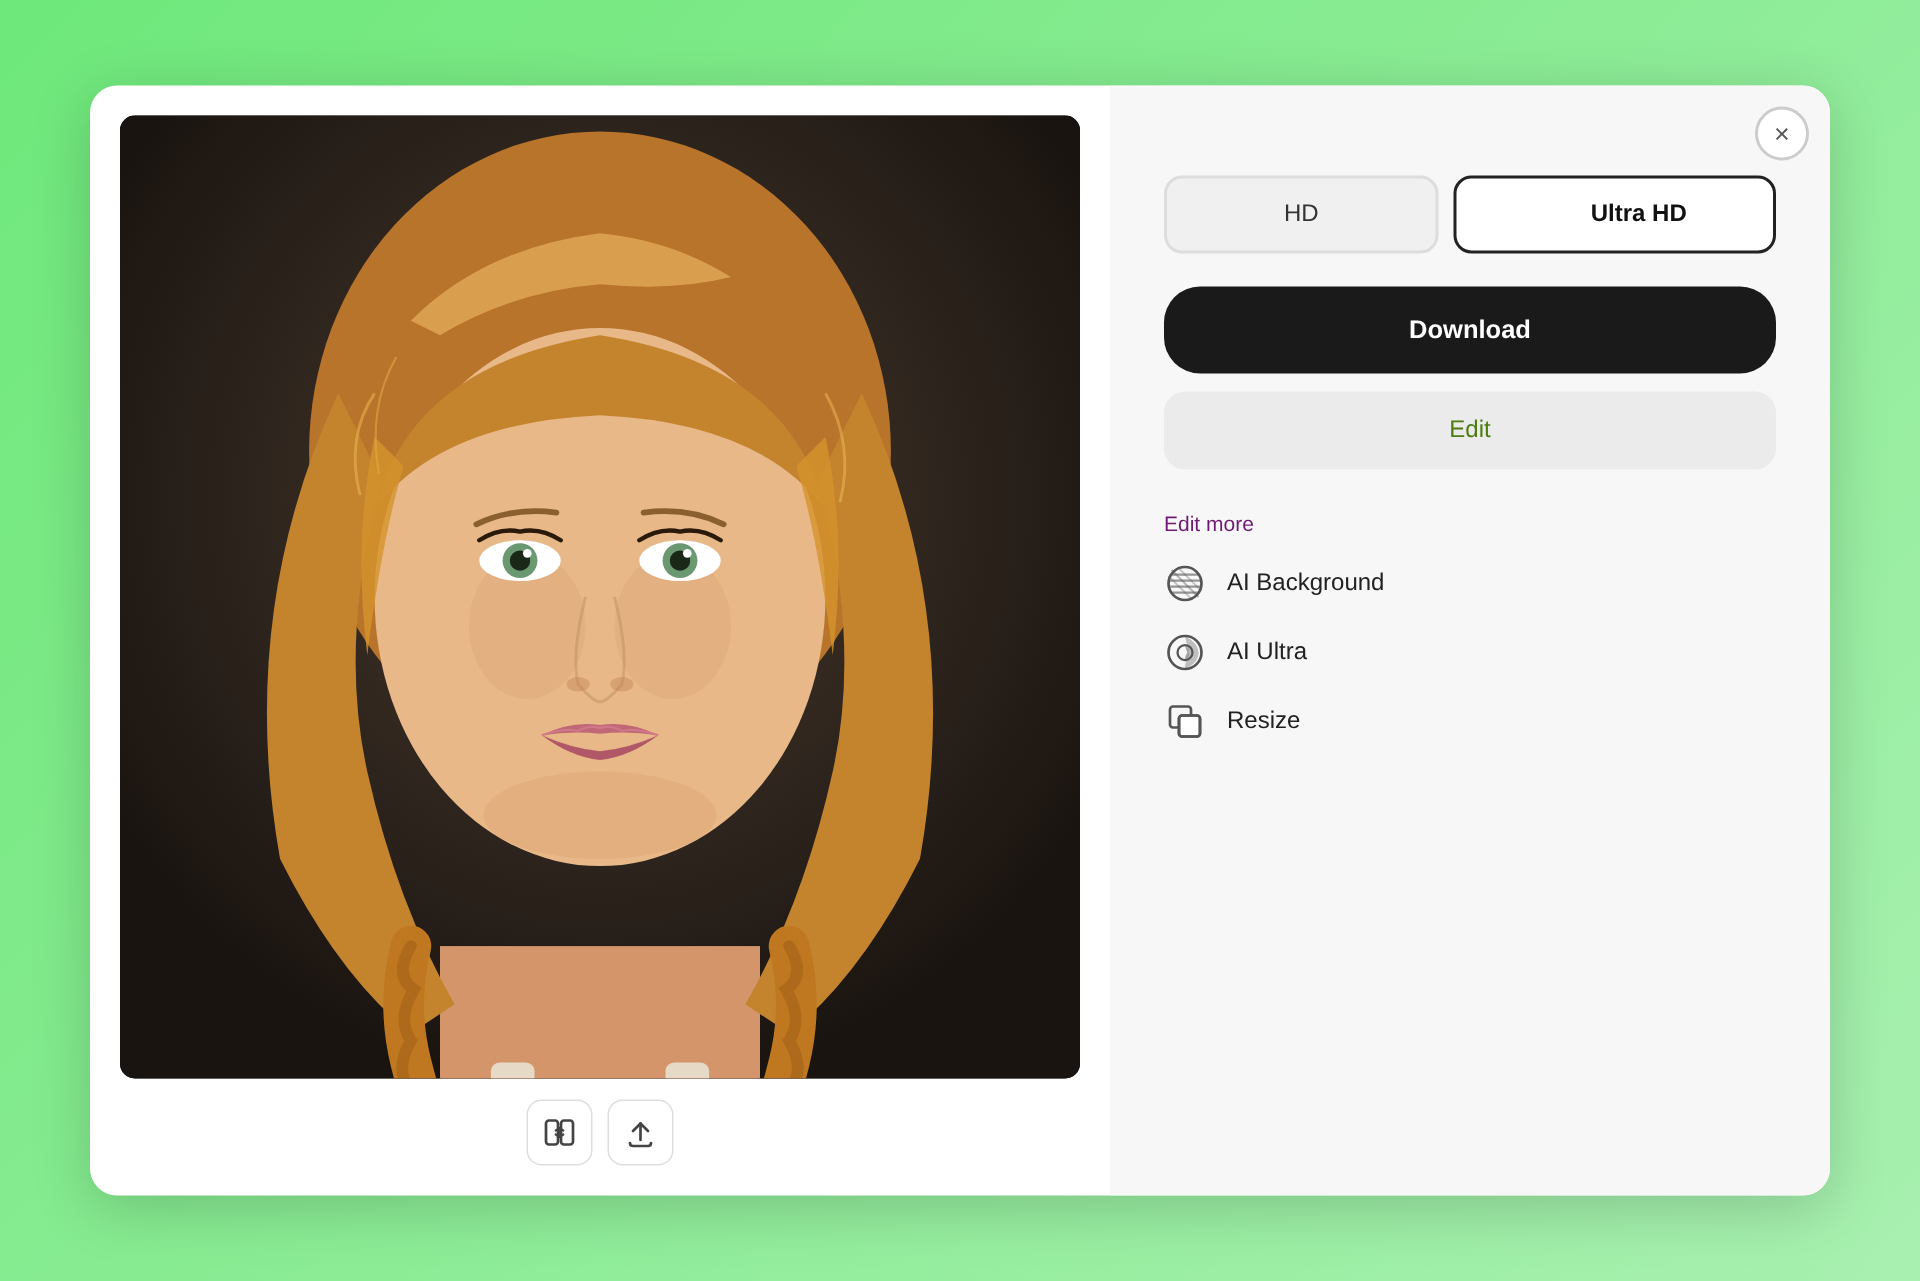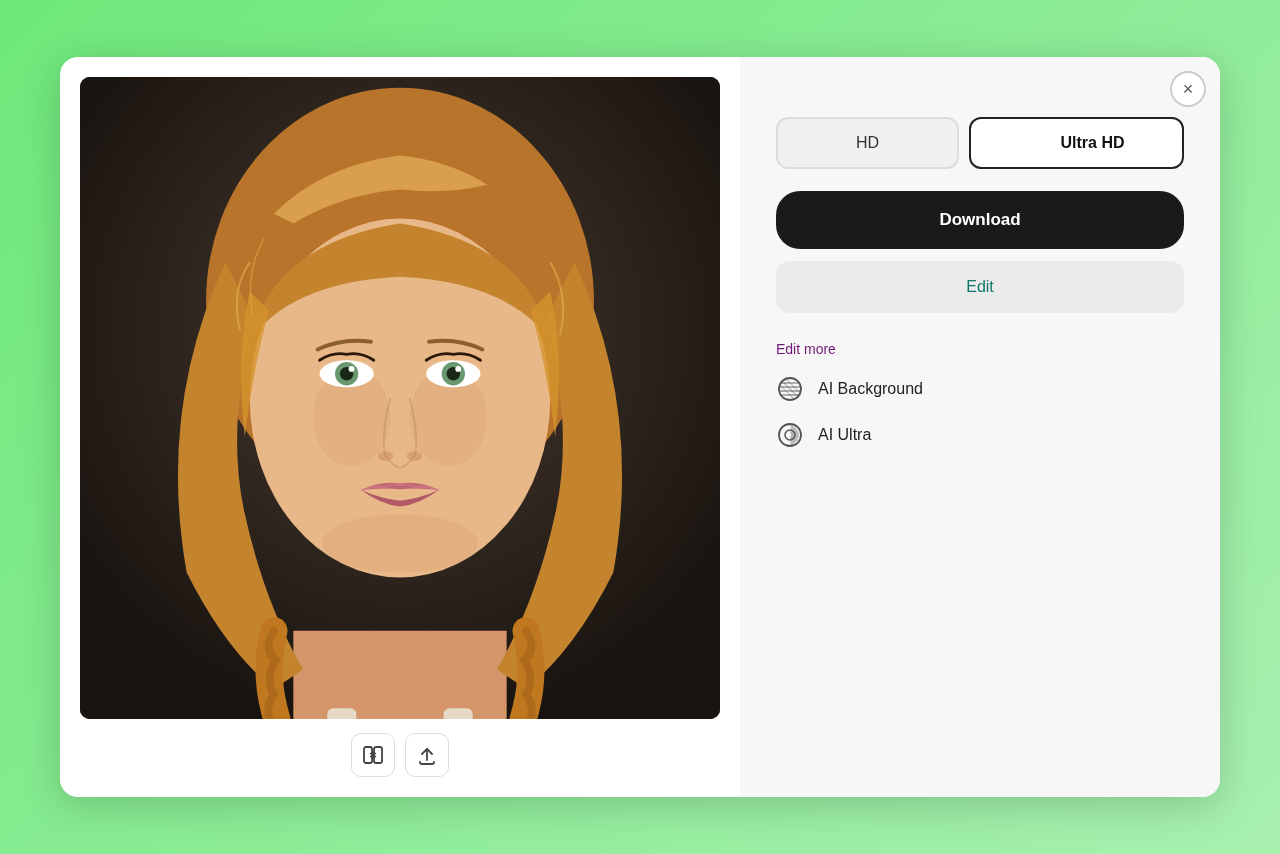--- a/index.html
+++ b/index.html
@@ -143,21 +143,21 @@
       justify-content: center;
       margin-bottom: 12px;
     }
 
     .edit-btn {
       width: 100%;
       height: 52px;
       border-radius: 14px;
       border: none;
       background: #ebebeb;
-      color: #0f766e;
+      color: #4d7c0f;
       font-size: 16px;
       font-weight: 500;
       cursor: pointer;
       display: flex;
       align-items: center;
       justify-content: center;
       margin-bottom: 28px;
     }
 
     .edit-more-label {
@@ -334,17 +334,27 @@
           <svg width="26" height="26" viewBox="0 0 26 26" fill="none" xmlns="http://www.w3.org/2000/svg">
             <circle cx="13" cy="13" r="11" stroke="#555" stroke-width="1.8" fill="none"></circle>
             <path d="M13,2 Q22,7 22,13 Q22,20 13,24 Q13,18 16,13 Q14,8 13,2 Z" fill="#555" opacity="0.35"></path>
             <circle cx="13" cy="13" r="5" stroke="#555" stroke-width="1.5" fill="none"></circle>
             <path d="M13,8 Q16,10 16,13 Q16,16 13,18 Q13,15 14.5,13 Q13.5,10.5 13,8 Z" fill="#555" opacity="0.5"></path>
           </svg>
         </div>
         <span class="feature-label">AI Ultra</span>
       </div>
 
+      <div class="feature-item">
+        <div class="feature-icon">
+          <svg width="26" height="26" viewBox="0 0 26 26" fill="none" xmlns="http://www.w3.org/2000/svg">
+            <rect x="3" y="3" width="14" height="14" rx="2" stroke="#555" stroke-width="1.8" fill="none"></rect>
+            <rect x="9" y="9" width="14" height="14" rx="2" stroke="#555" stroke-width="1.8" fill="white"></rect>
+            <rect x="9" y="9" width="14" height="14" rx="2" stroke="#555" stroke-width="1.8" fill="none"></rect>
+          </svg>
+        </div>
+        <span class="feature-label">Resize</span>
+      </div>
 
     </div>
   </div>
 
 </div>
 
 </body></html>

